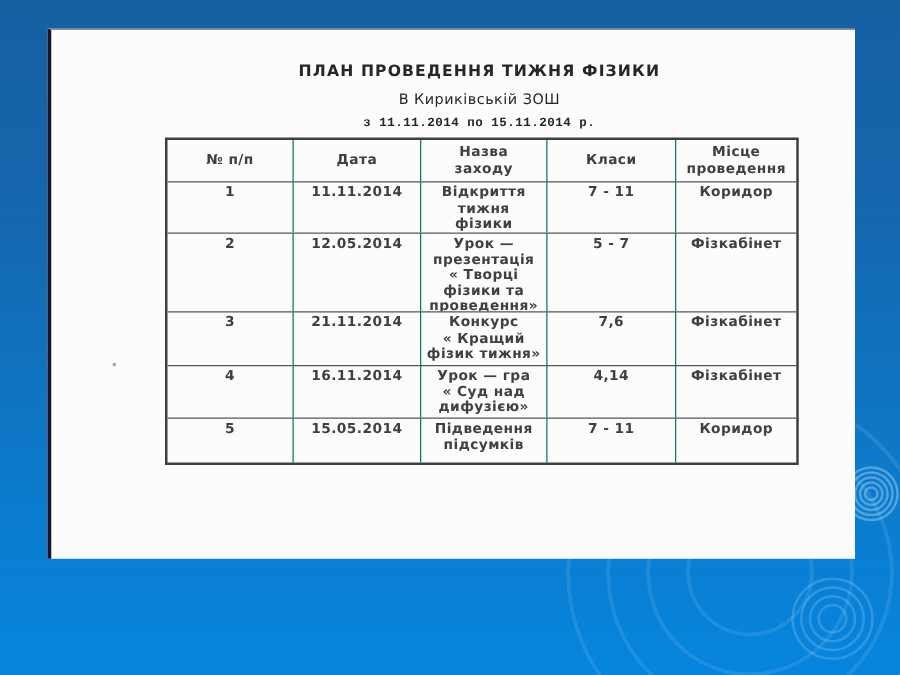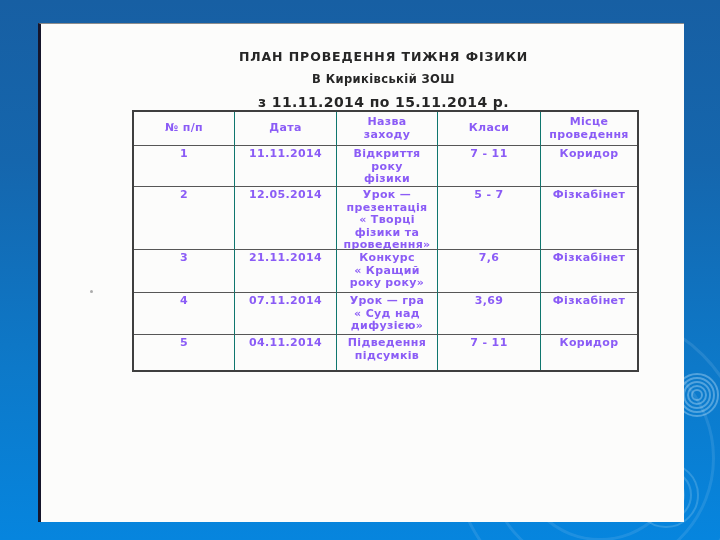--- a/index.html
+++ b/index.html
@@ -7,35 +7,35 @@
     position:relative; width:720px; height:540px; overflow:hidden;
     background:linear-gradient(180deg,#175fa3 0%, #1566ad 30%, #0d79c9 68%, #0685de 100%);
     font-family:"DejaVu Sans", sans-serif;
   }
   .ring { position:absolute; border-radius:50%; pointer-events:none; z-index:1; }
   .ring.big   { border:3px solid rgba(190,226,248,0.13); }
   .ring.swirl { border:2px solid rgba(198,230,250,0.38); }
   .ring.corner{ border:2px solid rgba(190,226,248,0.22); }
 
   .paper {
-    position:absolute; left:38px; top:23px; width:646px; height:499px;
+    position:absolute; left:38px; top:23px; width:646px; height:424px;
     background:#fcfcfb; box-sizing:border-box; z-index:2;
     border-left:3px solid #15152b; border-top:1px solid #8d8d8d;
   }
   .doc-head { position:absolute; left:91px; top:25px; width:503px; text-align:center; color:#262626; }
   .doc-title    { font-size:12.5px; font-weight:bold; letter-spacing:0.9px; margin:0 0 8px 0; }
-  .doc-subtitle { font-size:11.5px; font-weight:bold; letter-spacing:0.4px; margin:0 0 8px 0; }
-  .doc-dates    { font-size:14px;   font-weight:bold; letter-spacing:0.4px; margin:0; }
+  .doc-subtitle { font-size:11.5px; font-weight:normal; letter-spacing:0.4px; margin:0 0 8px 0; }
+  .doc-dates    { font-size:10px;   font-weight:bold; letter-spacing:0.4px; margin:0;font-family:Liberation Mono, monospace; }
 
   .tbl {
     position:absolute; left:91px; top:86px;
     display:grid;
     grid-template-columns:100px 102px 101px 103px 97px;
     grid-template-rows:33px 41px 63px 43px 42px 36px;
-    border:2px solid #3f3f3f; color:#8b5cf6;
+    border:2px solid #3f3f3f; color:#404040;
   }
   .trow { display:contents; }
   .cell {
     border-left:1px solid #0f766e; border-top:1px solid #565656;
     box-sizing:border-box; overflow:hidden;
     font-weight:bold; font-size:11px; line-height:1.14; letter-spacing:0.35px;
     text-align:center; padding-top:2px; white-space:pre-line;
   }
   .c0 { border-left:none; }
   .hcell {
@@ -87,21 +87,21 @@
 заходу</div>
         <div class="cell hcell">Класи</div>
         <div class="cell hcell">Місце
 проведення</div>
       </div>
 
       <div class="trow">
         <div class="cell c0">1</div>
         <div class="cell">11.11.2014</div>
         <div class="cell">Відкриття
-року
+тижня
 фізики</div>
         <div class="cell">7 - 11</div>
         <div class="cell">Коридор</div>
       </div>
 
       <div class="trow">
         <div class="cell c0">2</div>
         <div class="cell">12.05.2014</div>
         <div class="cell">Урок —
 презентація
@@ -110,38 +110,38 @@
 проведення»</div>
         <div class="cell">5 - 7</div>
         <div class="cell">Фізкабінет</div>
       </div>
 
       <div class="trow">
         <div class="cell c0">3</div>
         <div class="cell">21.11.2014</div>
         <div class="cell">Конкурс
 « Кращий
-року року»</div>
+фізик тижня»</div>
         <div class="cell">7,6</div>
         <div class="cell">Фізкабінет</div>
       </div>
 
       <div class="trow">
         <div class="cell c0">4</div>
-        <div class="cell">07.11.2014</div>
+        <div class="cell">16.11.2014</div>
         <div class="cell">Урок — гра
 « Суд над
 дифузією»</div>
-        <div class="cell">3,69</div>
+        <div class="cell">4,14</div>
         <div class="cell">Фізкабінет</div>
       </div>
 
       <div class="trow">
         <div class="cell c0">5</div>
-        <div class="cell">04.11.2014</div>
+        <div class="cell">15.05.2014</div>
         <div class="cell">Підведення
 підсумків</div>
         <div class="cell">7 - 11</div>
         <div class="cell">Коридор</div>
       </div>
 
     </div>
 
     <div class="speck"></div>
   </div>

